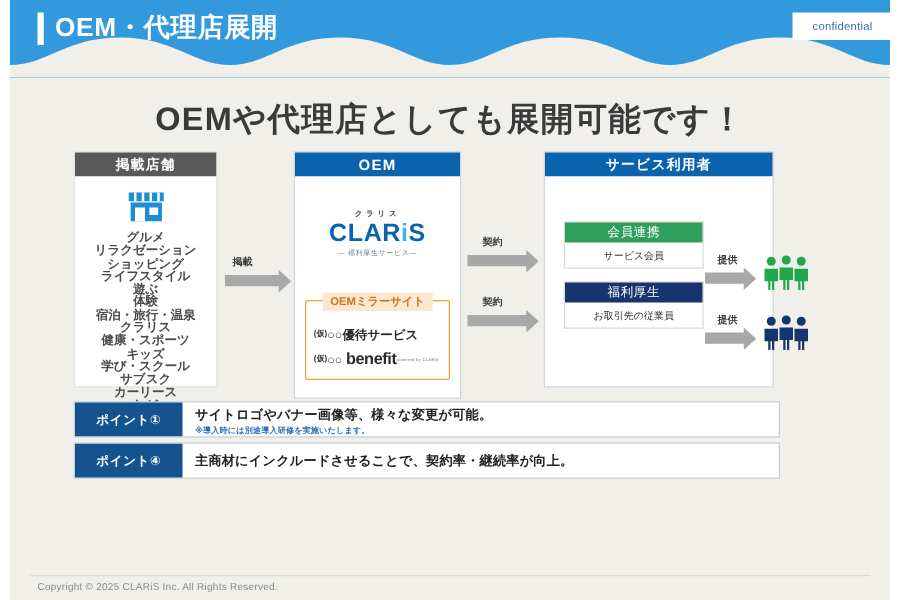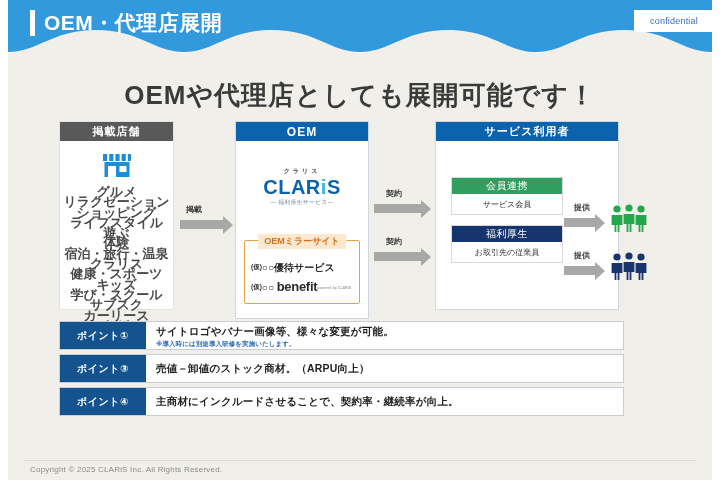--- a/index.html
+++ b/index.html
@@ -46,21 +46,21 @@
     height:19px;display:flex;align-items:center;justify-content:center;
     font-size:11px;font-weight:bold;color:#ffffff;letter-spacing:1px;
   }
   
   #col-shops{left:52px;top:2px;width:113px;height:187px;
     box-shadow:0 0 0 1px #e3e2dc;}
   #col-shops .col-head{background:#595959;}
   .shop-icon{width:100%;height:38px;display:flex;align-items:center;justify-content:center;margin-top:6px;}
   .shop-list{
     margin-top:2px;text-align:center;
-    font-size:13px;line-height:10.3px;color:#4a4a4a;font-weight:bold;
+    font-size:10px;line-height:10.3px;color:#4a4a4a;font-weight:bold;font-family:Liberation Mono, monospace;
   }
   
   #col-oem{left:228px;top:2px;width:132px;height:196px;
     box-shadow:0 0 0 1px #cfd6dc;}
   #col-oem .col-head{background:#0b63ae;font-size:12px;}
   .claris-wrap{
     margin-top:26px;text-align:center;
   }
   .claris-kana{
     font-size:6px;color:#3a3a3a;letter-spacing:3px;font-weight:bold;
@@ -274,26 +274,20 @@
 
     <div class="point-row">
       <div class="point-tag">ポイント①</div>
       <div class="point-body">
         <div class="point-text">サイトロゴやバナー画像等、様々な変更が可能。</div>
         <div class="point-note note-blue">※導入時には別途導入研修を実施いたします。</div>
       </div>
     </div>
 
 
-    <div class="point-row single">
-      <div class="point-tag">ポイント③</div>
-      <div class="point-body">
-        <div class="point-text">売値－卸値のストック商材。（ARPU向上）</div>
-      </div>
-    </div>
 
     <div class="point-row single">
       <div class="point-tag">ポイント④</div>
       <div class="point-body">
         <div class="point-text">主商材にインクルードさせることで、契約率・継続率が向上。</div>
       </div>
     </div>
   </div>
 
   <div class="footer-rule"></div>

